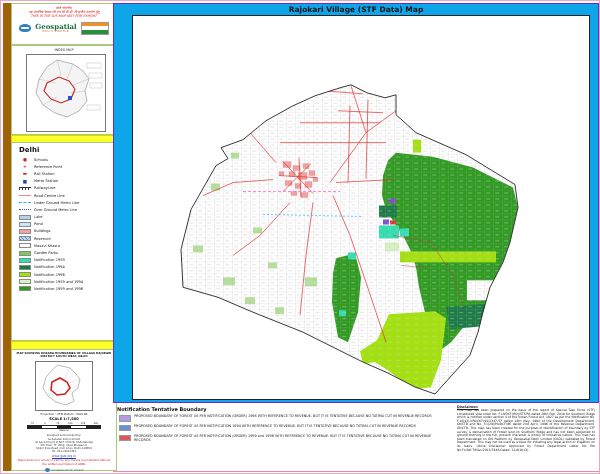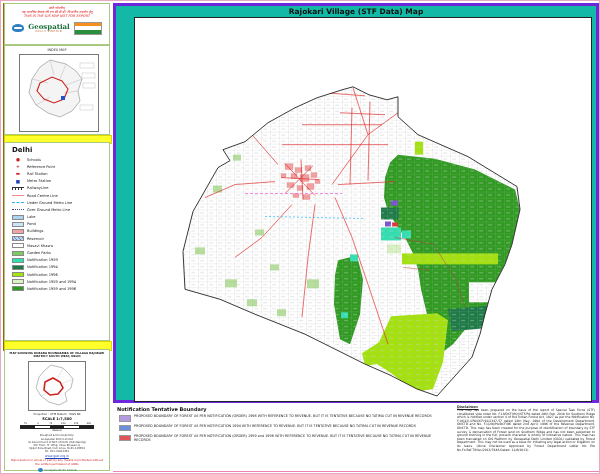--- a/index.html
+++ b/index.html
@@ -1,21 +1,21 @@
 <!DOCTYPE html>
 <html><head>
 <meta charset="utf-8">
 <style>
   html,body{margin:0;padding:0}
   body{width:600px;height:474px;position:relative;background:#fff;
        font-family:"DejaVu Sans",sans-serif;overflow:hidden;
        border:1px solid #e8a8c4;box-sizing:border-box}
   .abs{position:absolute}
   
-  #left-col{left:2px;top:2px;width:108px;height:348px;border-left:1px solid #a16207}
+  #left-col{left:2px;top:2px;width:108px;height:468px;border-left:8px solid #a16207}
   .lbox{position:absolute;left:0;width:106px;background:#fff;border:1px solid #a9c97e;box-sizing:border-box}
   #conf-box{top:0;height:42px;text-align:center;padding-top:2px}
   .conf-line{font-size:3.4px;line-height:4.2px;color:#e02020;font-style:italic}
   #logo-row{display:flex;justify-content:center;align-items:center;gap:4px;margin-top:3px}
   .gsdl-swoosh{width:12px;height:8px;background:#2e7fc0;border-radius:60% 60% 50% 50%;position:relative}
   .gsdl-swoosh:after{content:"";position:absolute;left:2px;top:3px;width:8px;height:2px;background:#fff;border-radius:2px}
   .gsdl-name{font-family:"DejaVu Serif",serif;font-size:7px;font-weight:bold;color:#1b6f3c;line-height:7px}
   .gsdl-sub{font-size:2.6px;letter-spacing:.6px;color:#c05a20}
   .govt-logo{width:26px;height:11px;border:0.5px solid #999;display:flex;flex-direction:column}
   .govt-logo div{flex:1}
@@ -51,21 +51,21 @@
   .segbar div:nth-child(odd){background:#222}
   .segbar div:nth-child(even){background:#fff}
   .meters{font-size:2.4px;color:#222}
   .addr-line{font-size:2.6px;line-height:3.1px;color:#333}
   .website{font-size:3px;color:#1540c0;text-decoration:underline;margin-top:1px}
   .caution{font-size:2.8px;line-height:3.3px;color:#d01818;margin:1.5px 4px 0 4px}
   .minilogo-row{display:flex;justify-content:center;align-items:center;gap:2px;margin-top:2px}
   .minilogo-dot{width:5px;height:4px;background:#2e7fc0;border-radius:50%}
   .minilogo-txt{font-size:2.6px;color:#1b6f3c}
   
-  #map-panel{left:112px;top:2px;width:486px;height:400px;border:3px solid #6d28d9;box-sizing:border-box;background:#14b8a6}
+  #map-panel{left:112px;top:2px;width:486px;height:400px;border:1px solid #6d28d9;box-sizing:border-box;background:#0ea5e9}
   #map-title{position:absolute;left:0;top:1px;width:100%;text-align:center;font-size:7.5px;font-weight:bold;color:#111}
   #map-frame{position:absolute;left:18px;top:11px;width:456px;height:383px;border:0.6px solid #222;background:#fff}
   #map-frame svg{position:absolute;left:0;top:0;width:100%;height:100%}
   
   #bottom-strip{left:112px;top:402px;width:486px;height:68px;border-bottom:1px solid #ef85b5}
   #notif-block{position:absolute;left:4px;top:3px;width:330px}
   #notif-title{font-size:5px;font-weight:bold;color:#111;margin-bottom:2px}
   .nb-row{display:flex;align-items:flex-start;margin-bottom:2.2px}
   .nb-sw{width:10px;height:4.6px;flex:0 0 10px;margin:1px 3px 0 2px;border:0.4px solid #999}
   .nb-text{font-size:3.4px;line-height:4px;color:#222;max-width:300px}

